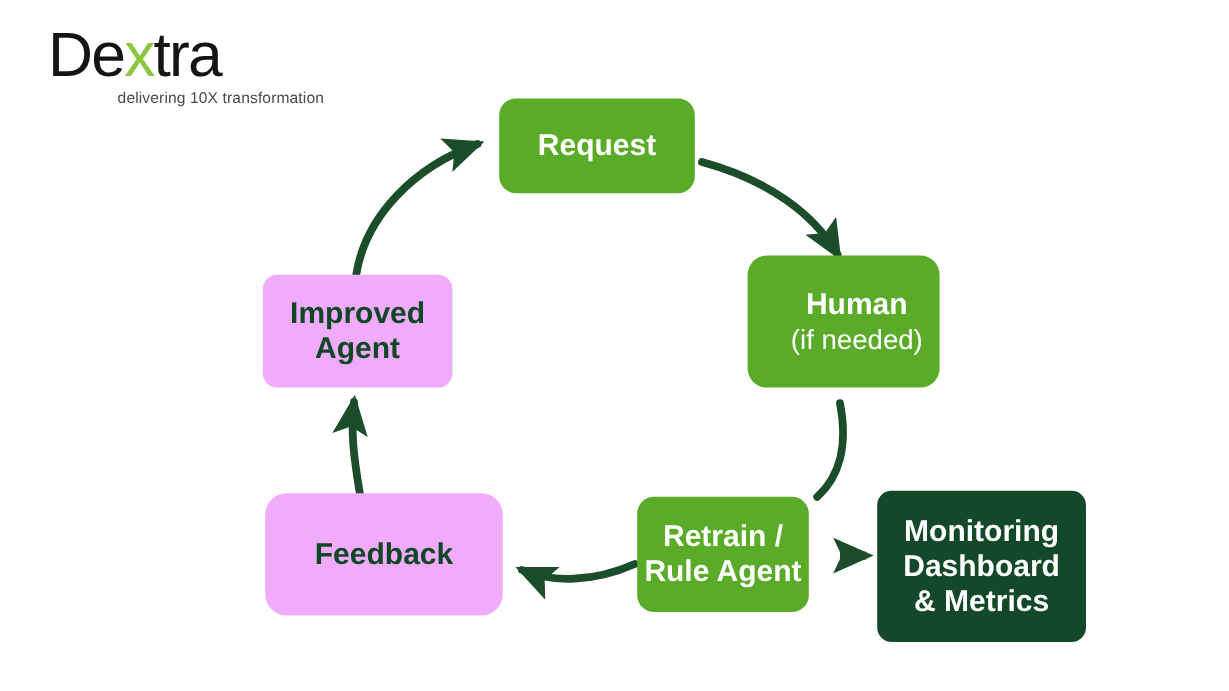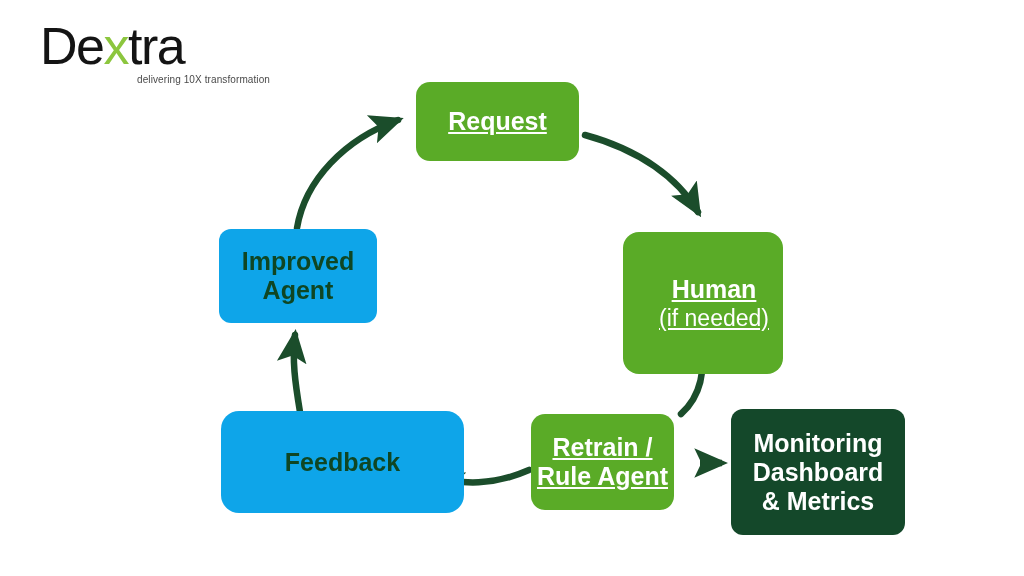--- a/index.html
+++ b/index.html
@@ -28,21 +28,21 @@
     font-weight: normal;
     letter-spacing: -1.5px;
     line-height: 1;
     color: #141414;
     white-space: nowrap;
   }
   #logo-wordmark .accent { color: #8cc63e; }
   #logo-tagline {
     margin-top: 2px;
     text-align: right;
-    font-size: 10px;
+    font-size: 13px;
     color: #4a4a4a;
     letter-spacing: 0.1px;
     white-space: nowrap;
   }
 
   
   .node {
     position: absolute;
     display: flex;
     flex-direction: column;
@@ -60,29 +60,29 @@
   }
   .node .line.main {
     font-size: 25px;
     font-weight: bold;
   }
   .node .line.sub {
     font-size: 23px;
     font-weight: normal;
     margin-top: 1px;
   }
-  .node.green  { background: #5aab27; color: #ffffff; text-decoration: underline; }
-  .node.yellow { background: #0ea5e9; color: #0f4623; }
+  .node.green  { background: #5aab27; color: #ffffff; }
+  .node.yellow { background: #f0abfc; color: #0f4623; }
   .node.dark   { background: #14482a; color: #ffffff; }
 
   #node-request       { left: 416px; top:  82px; width: 163px; height:  79px; }
-  #node-human-review  { left: 623px; top: 232px; width: 160px; height: 142px; border-radius: 16px; padding-left: 32px; }
+  #node-human-review  { left: 623px; top: 213px; width: 160px; height: 110px; border-radius: 16px; padding-left: 32px; }
   #node-retrain       { left: 531px; top: 414px; width: 143px; height:  96px; }
   #node-monitoring    { left: 731px; top: 409px; width: 174px; height: 126px; border-radius: 12px; }
-  #node-feedback      { left: 221px; top: 411px; width: 243px; height: 102px; border-radius: 18px; }
+  #node-feedback      { left: 221px; top: 411px; width: 198px; height: 102px; border-radius: 18px; }
   #node-improved      { left: 219px; top: 229px; width: 158px; height:  94px; border-radius: 12px; }
 
   #arrows {
     position: absolute;
     left: 0;
     top: 0;
     width: 1024px;
     height: 576px;
     pointer-events: none;
   }

